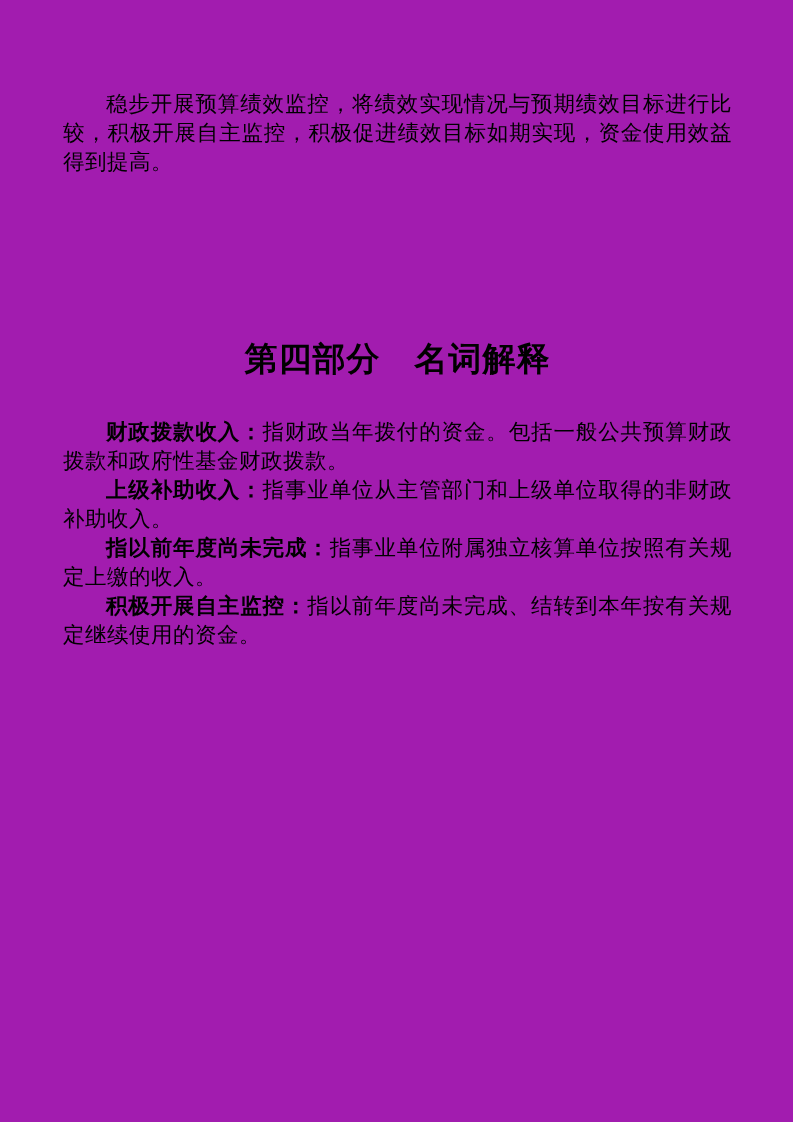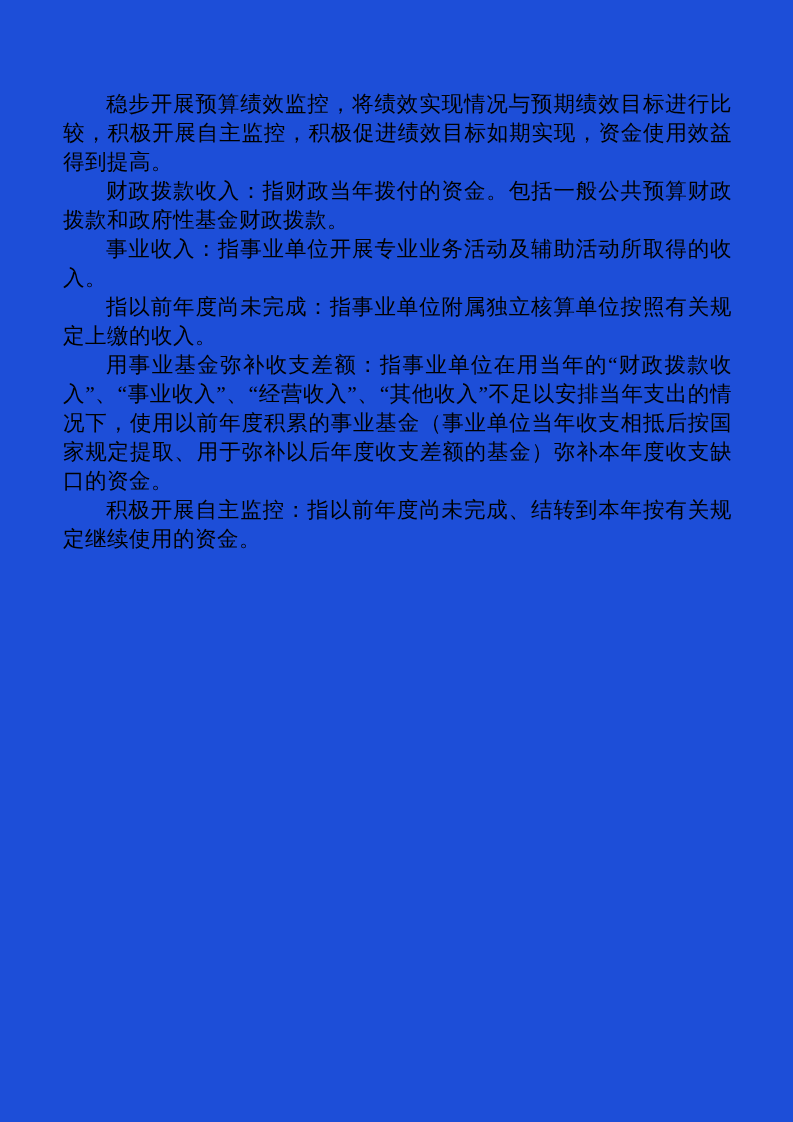--- a/index.html
+++ b/index.html
@@ -5,21 +5,21 @@
   html, body {
     margin: 0;
     padding: 0;
     background: #ffffff;
   }
   .page {
     position: relative;
     width: 793px;
     height: 1122px;
     margin: 0 auto;
-    background: #1d4ed8;
+    background: #a21caf;
     color: #000000;
     font-family: "Liberation Serif", "DejaVu Serif", serif;
     box-sizing: border-box;
     padding: 90px 61px 13px 63px;
     overflow: hidden;
   }
   .body-text {
     font-size: 21.5px;
     line-height: 29px;
     text-align: justify;
@@ -31,41 +31,41 @@
   }
   .section-title {
     font-size: 33px;
     line-height: 48px;
     font-weight: 700;
     text-align: center;
     margin: 158px 0 35px 0;
     letter-spacing: 1px;
   }
   .term {
-    font-weight: 400;
+    font-weight: 700;
   }
 </style>
 </head>
 <body>
 
 <div class="page">
 
   <p class="para body-text">稳步开展预算绩效监控，将绩效实现情况与预期绩效目标进行比较，积极开展自主监控，积极促进绩效目标如期实现，资金使用效益得到提高。</p>
 
+  <h1 class="section-title">第四部分　名词解释</h1>
 
   <div class="body-text">
 
     <p class="para"><span class="term">财政拨款收入：</span><span>指财政当年拨付的资金。包括一般公共预算财政拨款和政府性基金财政拨款。</span></p>
 
+    <p class="para"><span class="term">上级补助收入：</span><span>指事业单位从主管部门和上级单位取得的非财政补助收入。</span></p>
 
-    <p class="para"><span class="term">事业收入：</span><span>指事业单位开展专业业务活动及辅助活动所取得的收入。</span></p>
 
 
     <p class="para"><span class="term">指以前年度尚未完成：</span><span>指事业单位附属独立核算单位按照有关规定上缴的收入。</span></p>
 
 
-    <p class="para"><span class="term">用事业基金弥补收支差额：</span><span>指事业单位在用当年的“财政拨款收入”、“事业收入”、“经营收入”、“其他收入”不足以安排当年支出的情况下，使用以前年度积累的事业基金（事业单位当年收支相抵后按国家规定提取、用于弥补以后年度收支差额的基金）弥补本年度收支缺口的资金。</span></p>
 
     <p class="para"><span class="term">积极开展自主监控：</span><span>指以前年度尚未完成、结转到本年按有关规定继续使用的资金。</span></p>
 
 
   </div>
 </div>
 
 </body></html>

